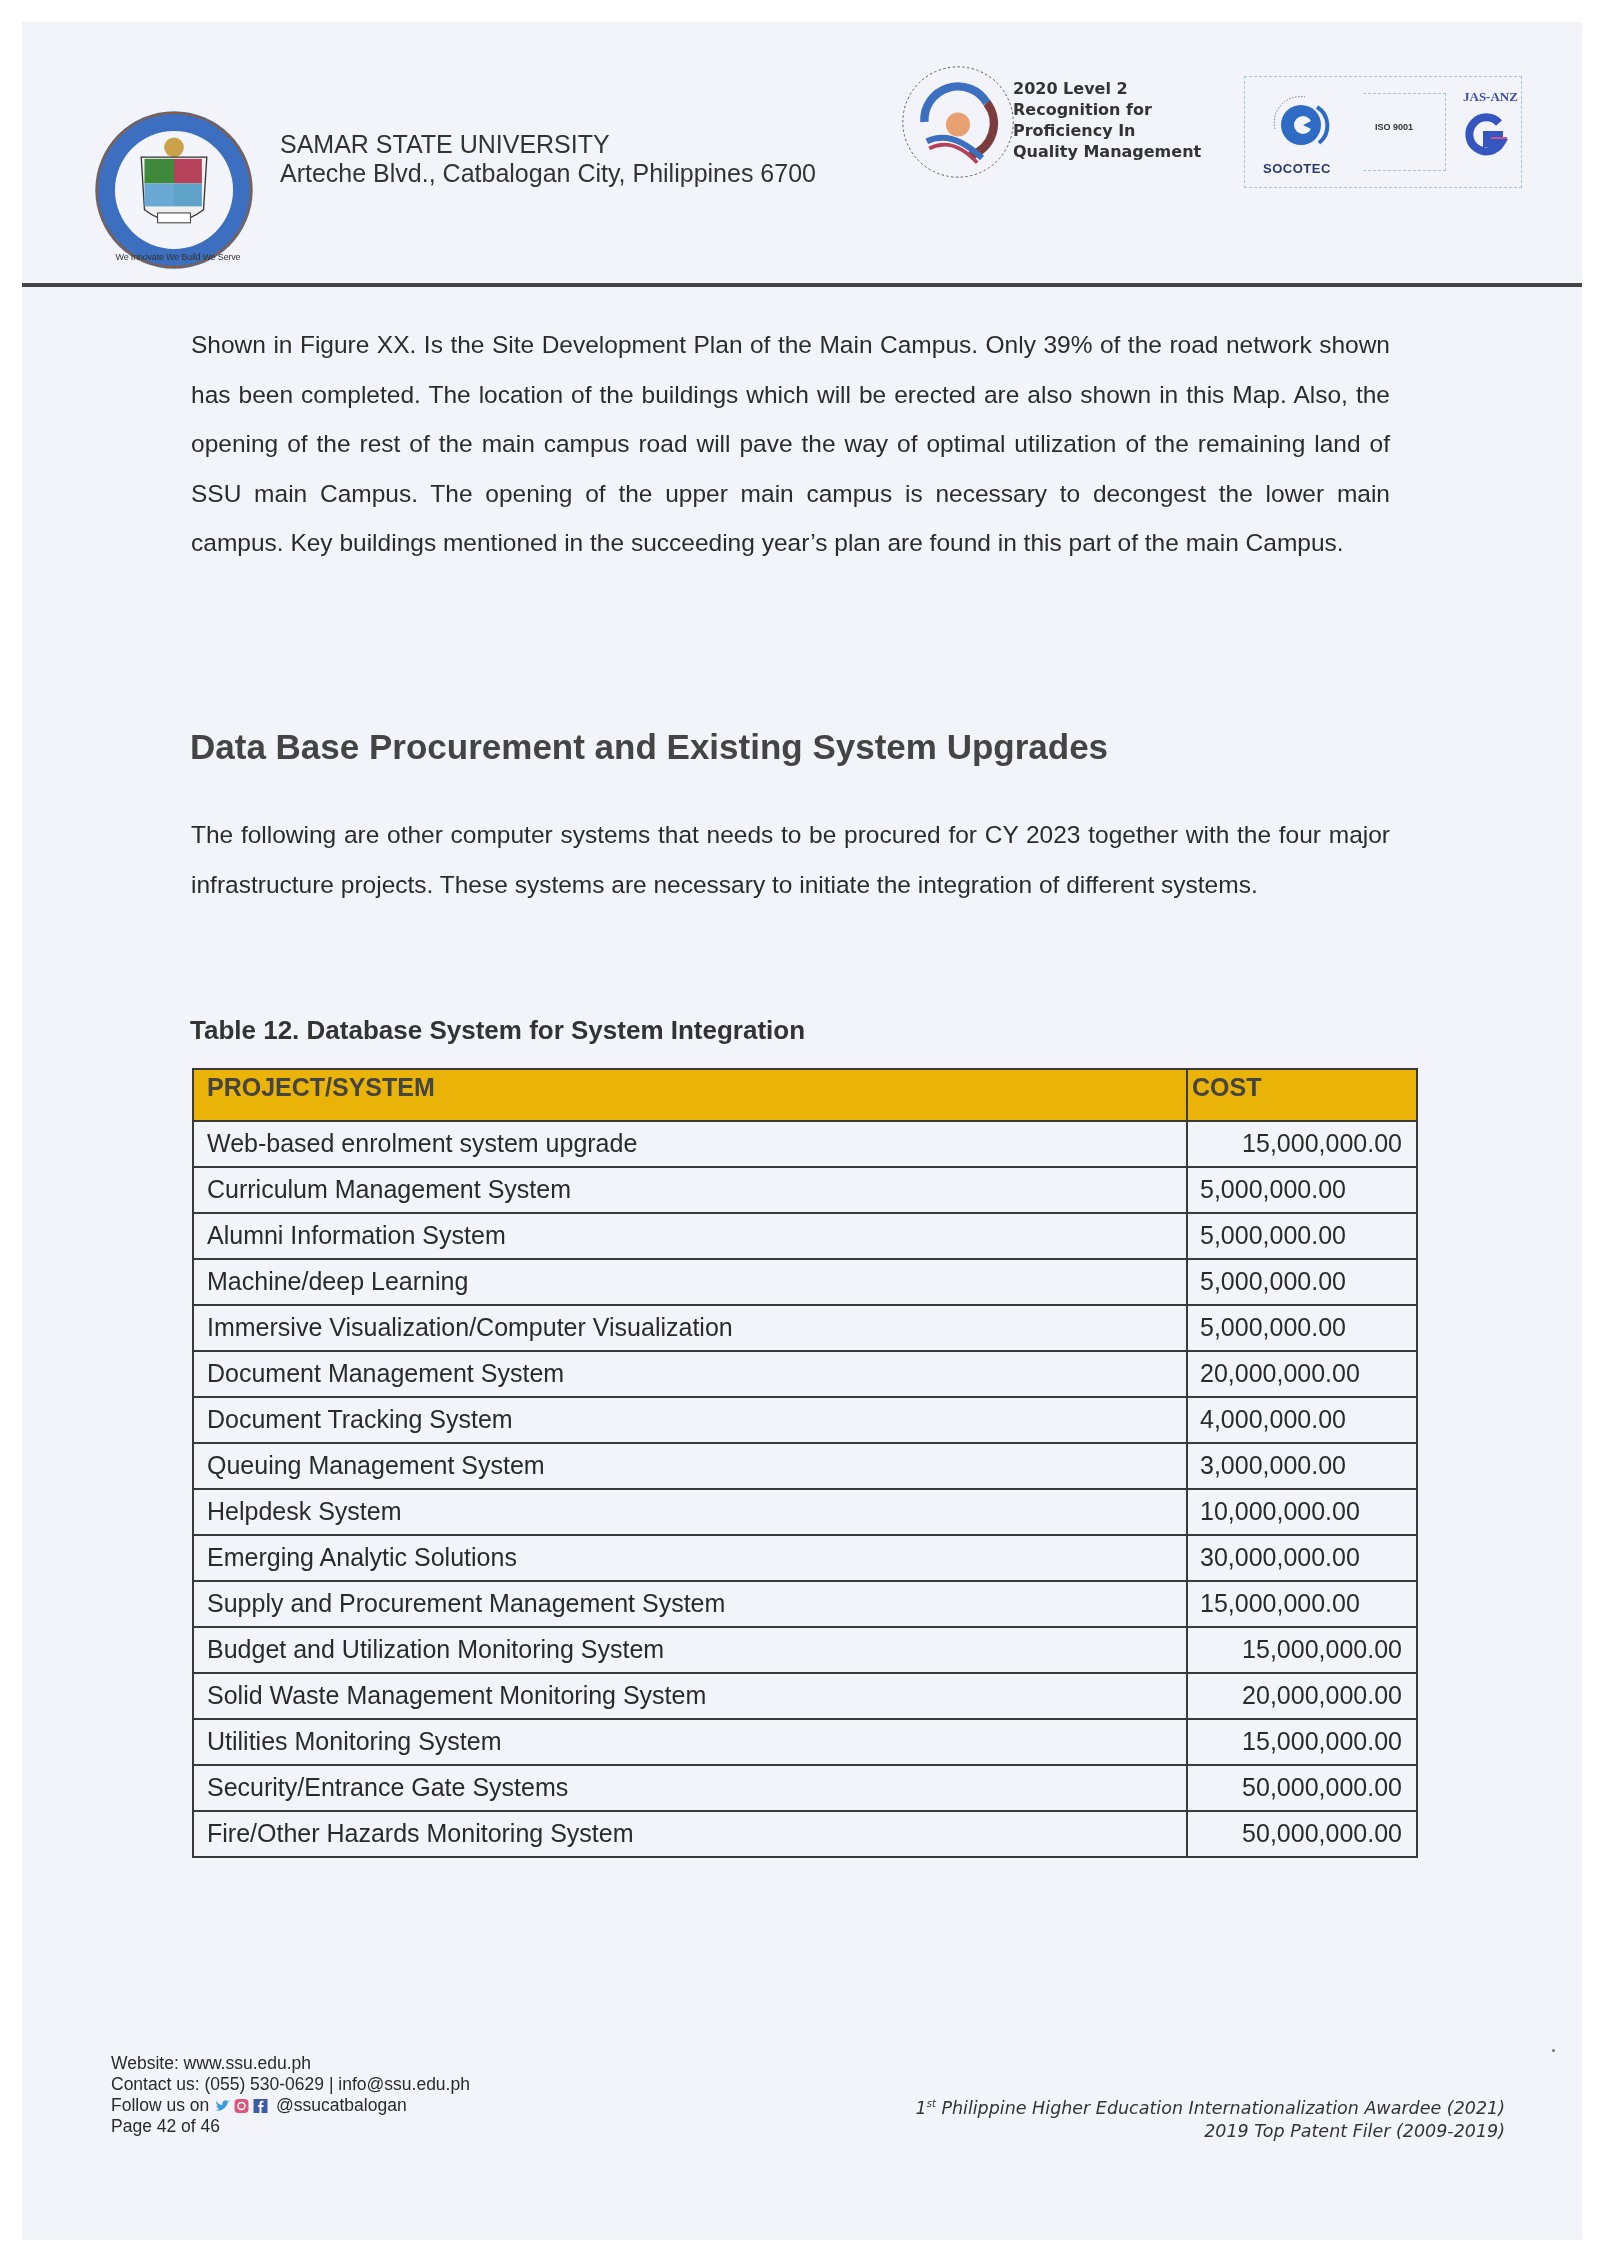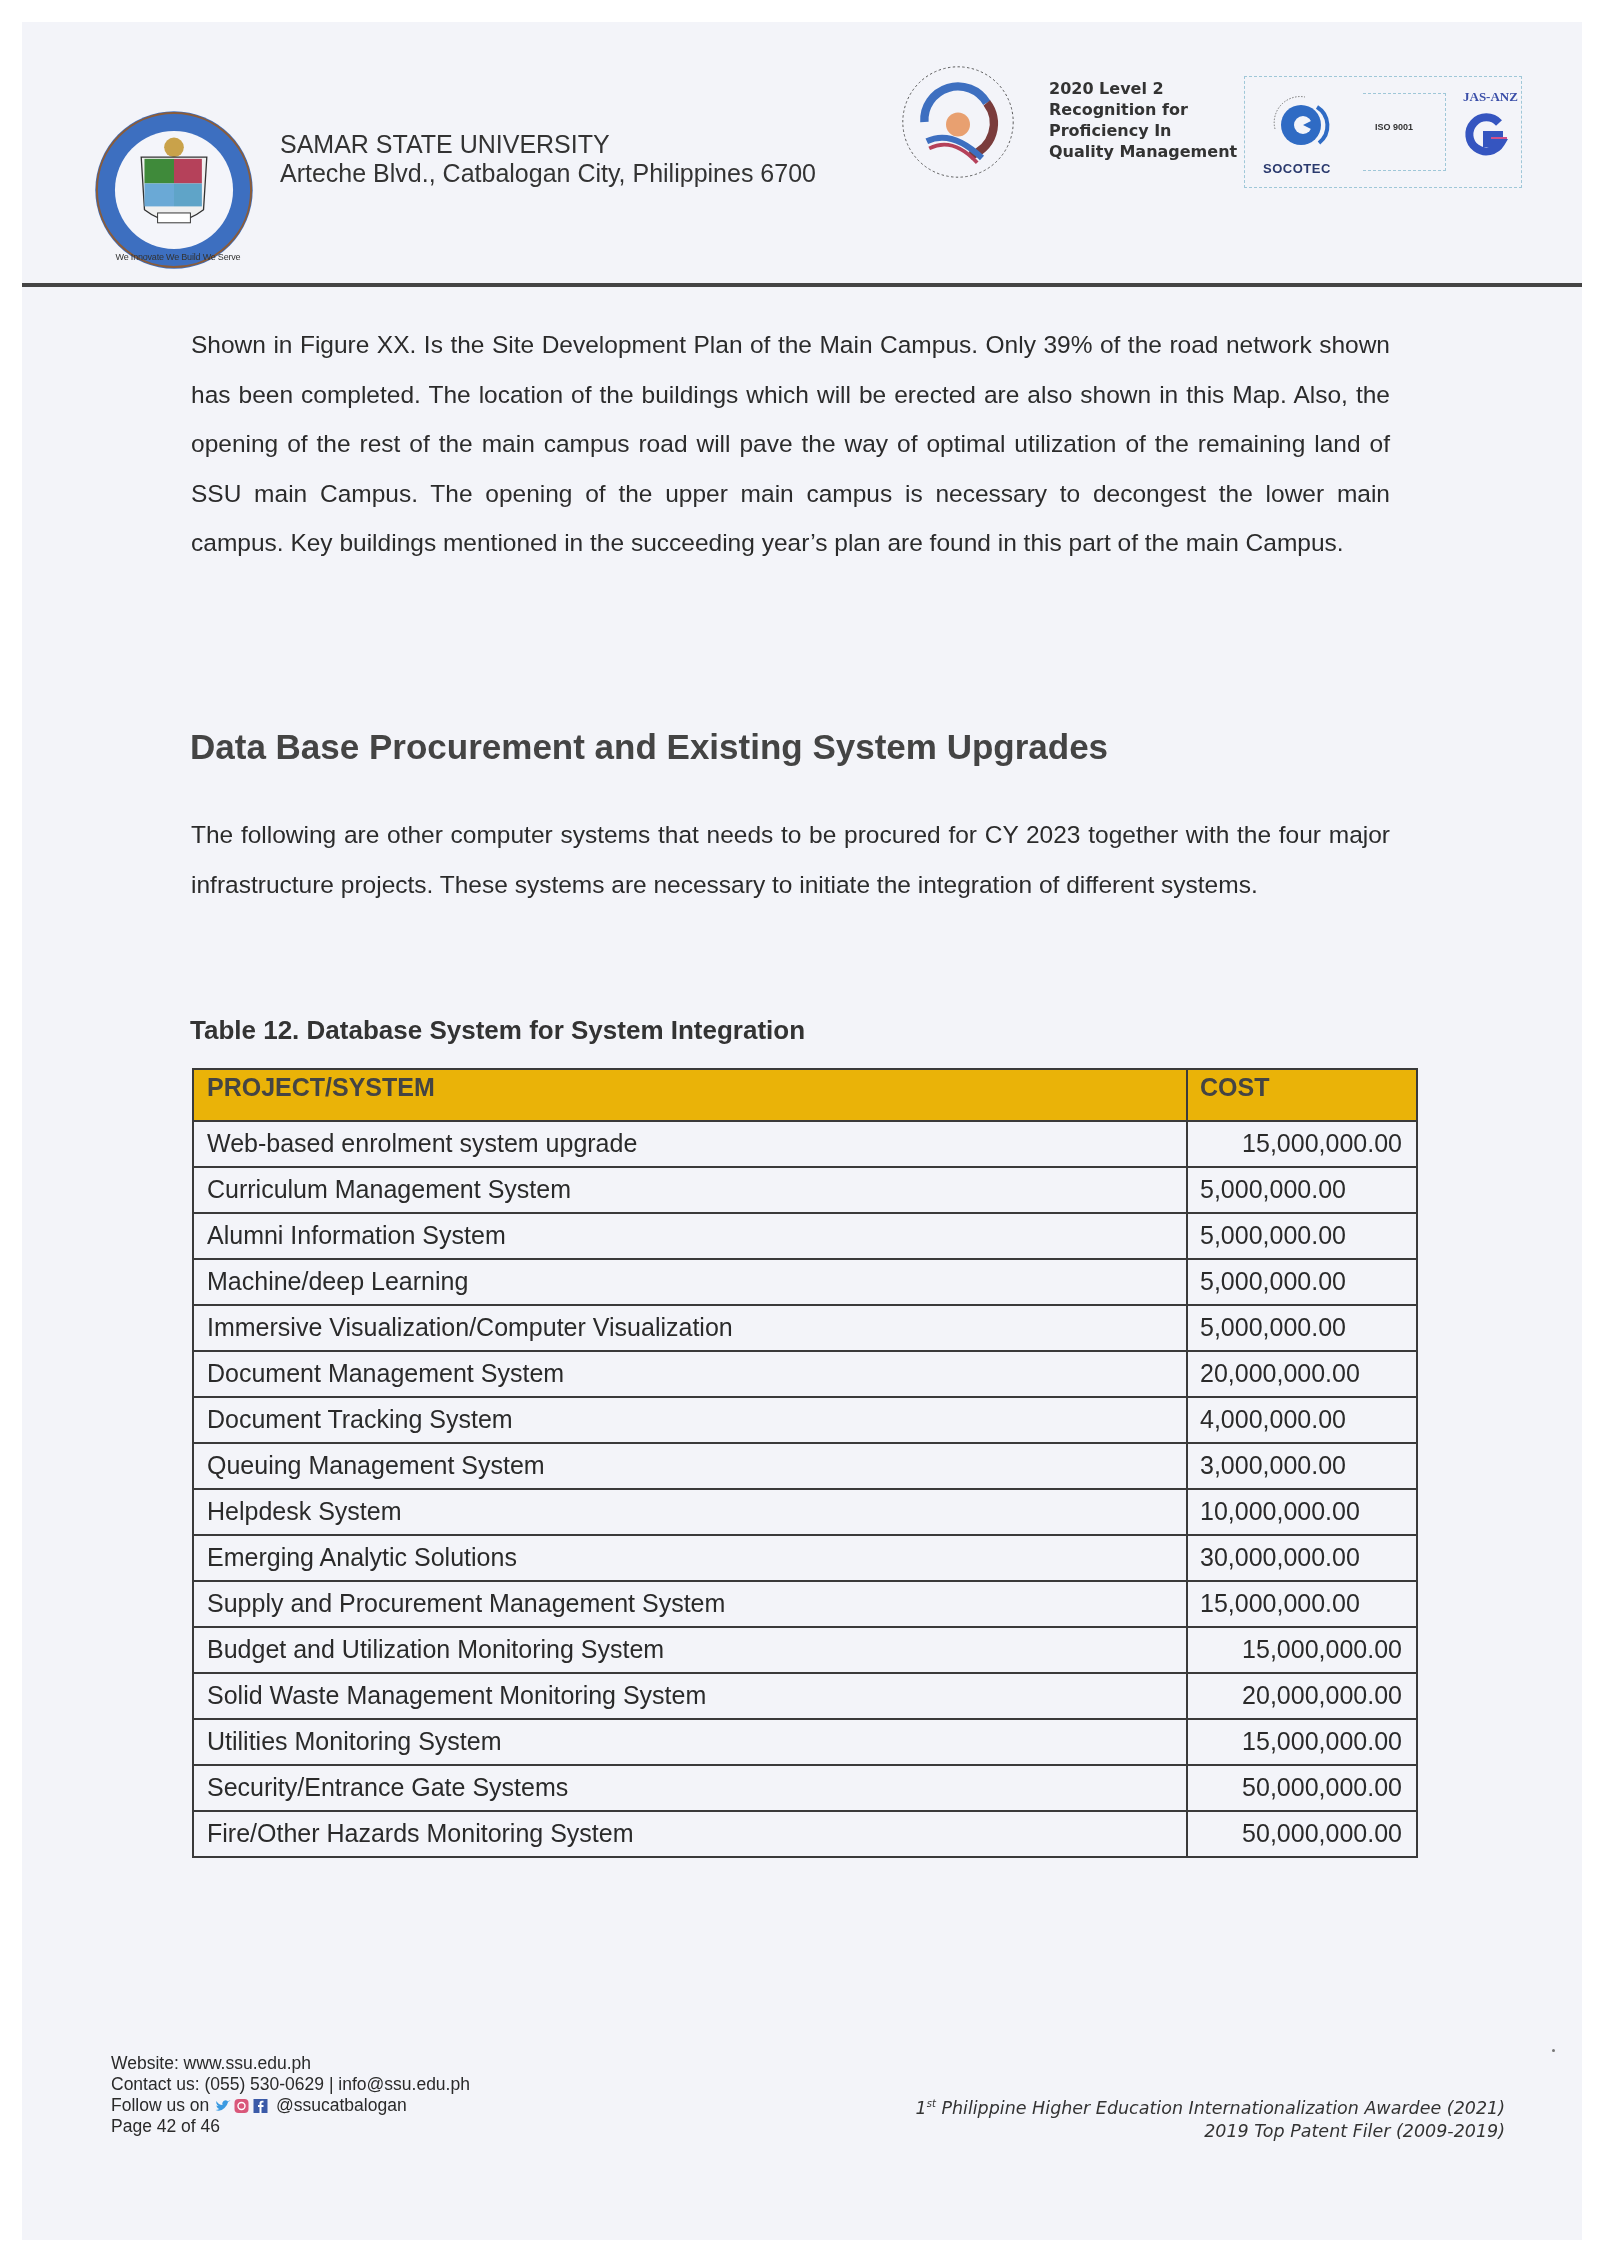--- a/index.html
+++ b/index.html
@@ -6,21 +6,21 @@
   body { width:1600px; height:2261px; background:#ffffff; position:relative; overflow:hidden;
          font-family:"Liberation Sans", sans-serif; color:#2a2a2a; }
   .page { position:absolute; left:22px; top:22px; width:1560px; height:2218px; background:#f3f4f9; }
 
   
   .seal { position:absolute; left:92px; top:108px; width:164px; height:164px; }
   .motto { position:absolute; left:88px; top:252px; width:180px; font-size:9px; color:#333; text-align:center; letter-spacing:-0.2px; }
   .uni-block { position:absolute; left:280px; top:130px; font-size:25px; line-height:29px; color:#333; }
   .uni-block .office { font-weight:bold; }
   .pqa-logo { position:absolute; left:898px; top:62px; width:120px; height:120px; }
-  .pqa-text { position:absolute; left:1049px; top:78px; font-size:16px; line-height:21px; color:#333; font-family:"DejaVu Sans", sans-serif; }
+  .pqa-text { position:absolute; left:1013px; top:78px; font-size:16px; line-height:21px; color:#333; font-family:"DejaVu Sans", sans-serif; }
   .pqa-text .lvl { font-weight:bold; }
   .cert-box { position:absolute; left:1244px; top:76px; width:276px; height:110px; border:1px dashed #9fc7d8; }
   .cert-inner { position:absolute; left:118px; top:16px; width:82px; height:76px; border:1px dashed #9fc7d8; border-left:none; }
   .socotec-logo { position:absolute; left:20px; top:12px; width:66px; height:66px; }
   .socotec-label { position:absolute; left:18px; top:84px; font-size:13px; font-weight:bold; color:#2b3a6e; letter-spacing:0.5px; }
   .iso-label { position:absolute; left:130px; top:45px; font-size:9px; font-weight:bold; color:#333; }
   .jas-label { position:absolute; left:218px; top:12px; font-size:13px; font-weight:bold; color:#3a4ea8; font-family:"Liberation Serif", serif; }
   .jas-logo { position:absolute; left:218px; top:36px; width:46px; height:46px; }
   .reg-label { position:absolute; left:210px; top:90px; font-size:6px; color:#888; }
   .header-rule { position:absolute; left:22px; top:283px; width:1560px; height:4px; background:#444; }
@@ -29,21 +29,21 @@
   .body-para { position:absolute; left:191px; width:1199px; font-size:24.5px; line-height:49.6px; text-align:justify; color:#2b2b2b; }
   .p1 { top:320px; }
   .section-heading { position:absolute; left:190px; top:727px; font-size:35px; font-weight:bold; color:#444; }
   .p2 { top:810px; }
   .table-caption { position:absolute; left:190px; top:987px; font-size:26px; font-weight:bold; color:#333;margin-top:28px; }
 
   
   table.db { position:absolute; left:192px; top:1068px; width:1226px; border-collapse:collapse; }
   table.db th, table.db td { border:2px solid #3a3a3a; font-size:25px; height:46px; padding:0 13px; vertical-align:top; padding-top:7px; box-sizing:border-box; }
   table.db th { background:#eab308; text-align:left; font-weight:bold; color:#444; height:52px; padding-top:3px; }
-  table.db th.cost-h { padding-left:12px; }
+  table.db th.cost-h { padding-left:4px; }
   table.db td.name { color:#2a2a2a;border-radius:17px; }
   table.db td.cost { width:230px; padding-left:12px; padding-right:14px; color:#2a2a2a;border-radius:15px; }
   table.db td.cost.right { text-align:right; }
 
   
   .footer-left { position:absolute; left:111px; top:2053px; font-size:17.5px; line-height:21px; color:#2a2a2a; }
   .social { display:inline-block; vertical-align:middle; width:17px; height:16px; margin-right:2px; }
   .footer-right { position:absolute; right:95px; top:2092px; text-align:right; font-size:17.5px; line-height:23px; font-style:italic; color:#333; font-family:"DejaVu Sans", sans-serif; }
   .footer-right sup { font-size:10px; }
   .speck { position:absolute; left:1552px; top:2049px; width:3px; height:3px; background:#777; border-radius:50%; }

